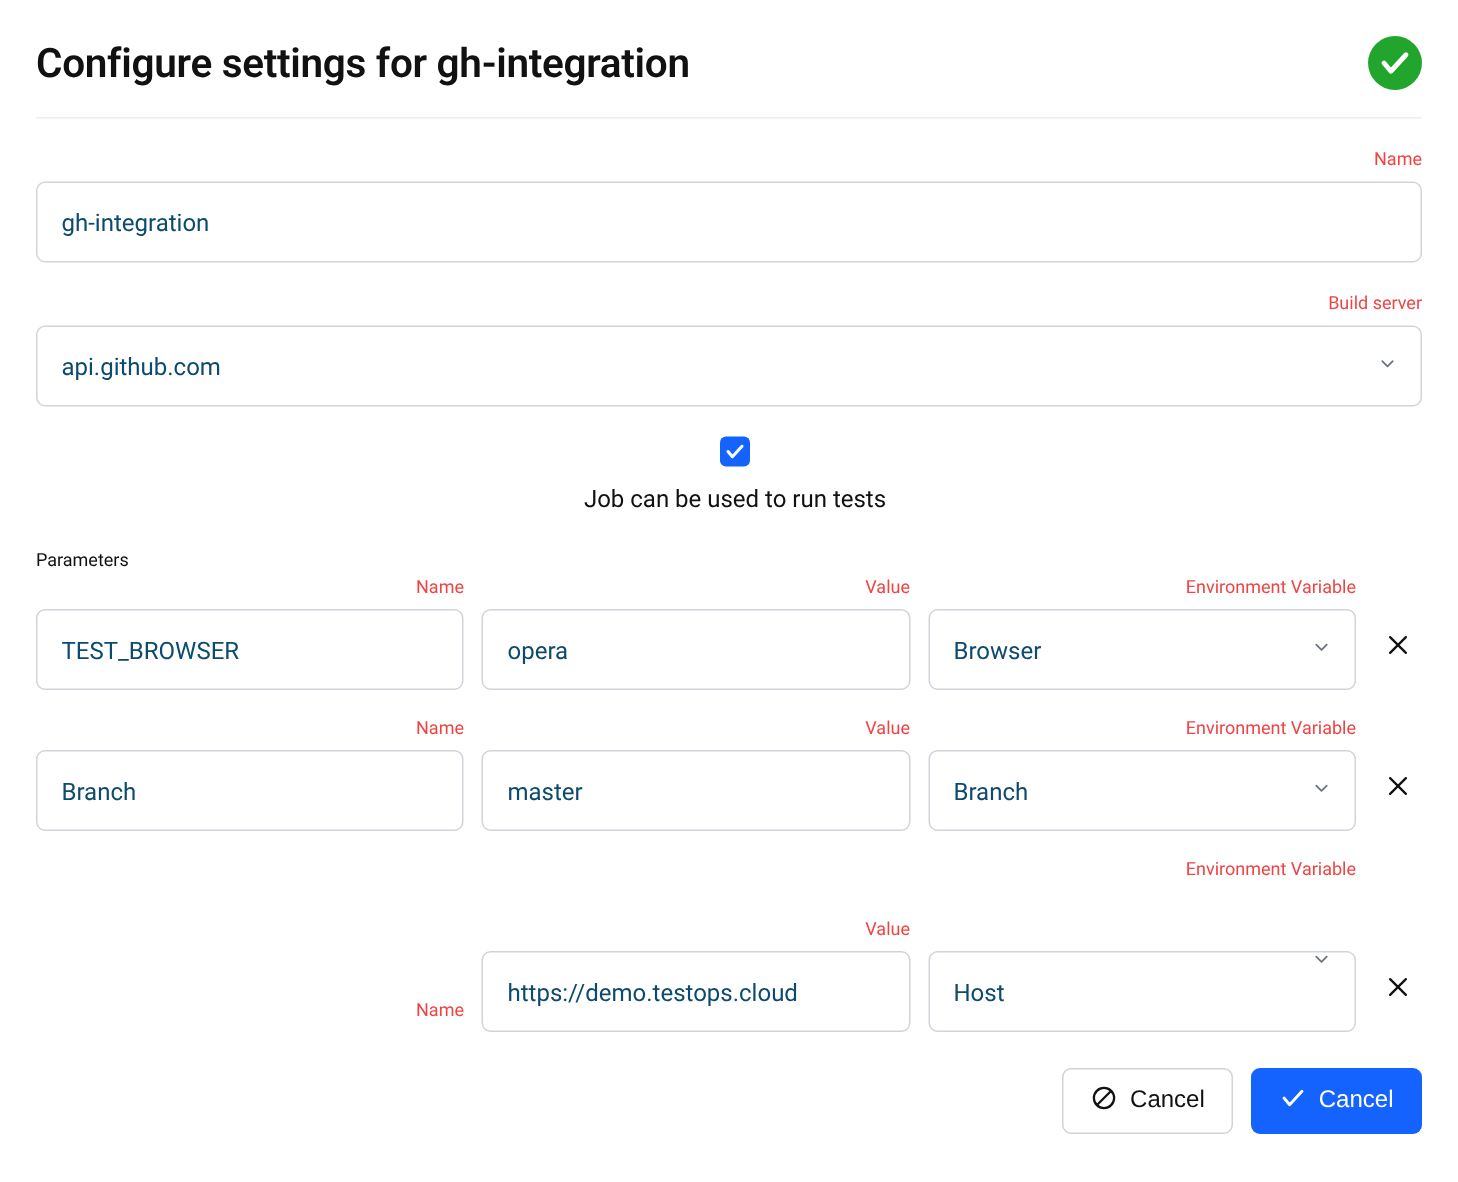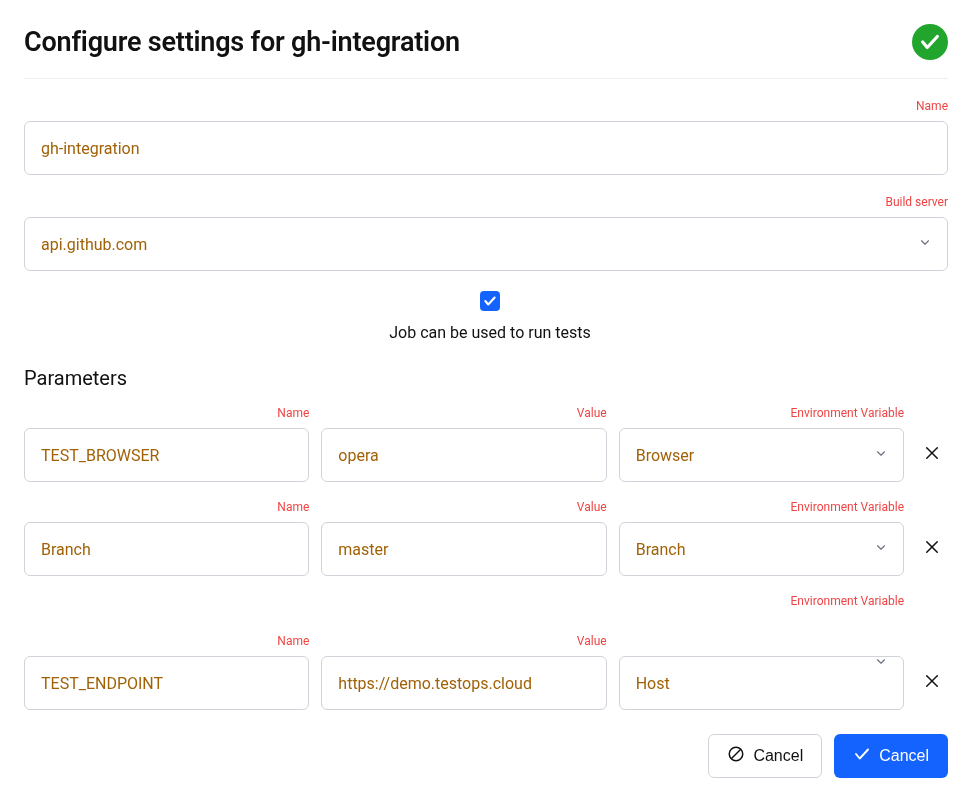--- a/index.html
+++ b/index.html
@@ -40,21 +40,21 @@
       margin-bottom: 8px;
       display: block;
       text-align: right;
     }
     .text-input, .select-input {
       width: 100%;
       height: 54px;
       padding: 0 16px;
       font-size: 16px;
       font-family: inherit;
-      color: #a16207;
+      color: #0c4a6e;
       background: #fff;
       border: 1px solid #d0d4da;
       border-radius: 6px;
       outline: none;
     }
     .select-wrapper { position: relative; text-align: center; }
     .select-input {
       appearance: none;
       padding-right: 40px;
       cursor: pointer;
@@ -80,23 +80,23 @@
       height: 20px;
       border-radius: 4px;
       background: #1463ff;
       display: flex;
       align-items: center;
       justify-content: center;
       cursor: pointer;
     }
     .checkbox-label { font-size: 16px; color: #111; }
     .section-label {
-      font-size: 20px;
+      font-size: 12px;
       font-weight: 400;
-      margin-bottom: 16px;
+      margin-bottom: 4px;
     }
     .param-row {
       display: grid;
       grid-template-columns: 1fr 1fr 1fr 32px;
       gap: 12px;
       align-items: end;
       margin-bottom: 18px;
     }
     .param-col { display: flex; flex-direction: column; }
     .remove-btn {
@@ -234,21 +234,20 @@
           <line x1="5" y1="5" x2="19" y2="19"></line>
           <line x1="19" y1="5" x2="5" y2="19"></line>
         </svg>
     </span>
   </button>
 </div>
 
 <div class="param-row">
   <div class="param-col">
     <label class="field-label">Name</label>
-    <input type="text" class="text-input" value="TEST_ENDPOINT" style="">
   </div>
   <div class="param-col">
     <label class="field-label">Value</label>
     <input type="text" class="text-input" value="https://demo.testops.cloud" style="">
   </div>
   <div class="param-col">
     <label class="field-label">Environment Variable</label>
     <div class="select-wrapper">
       <div class="select-input" style="display:flex;align-items:center;margin-top:40px;">Host</div>
       <span class="select-chevron">

